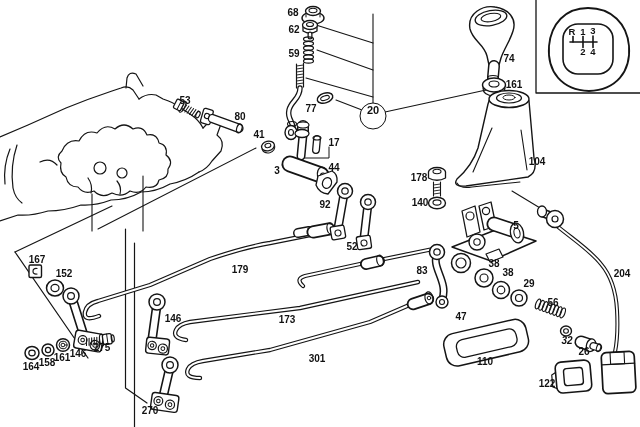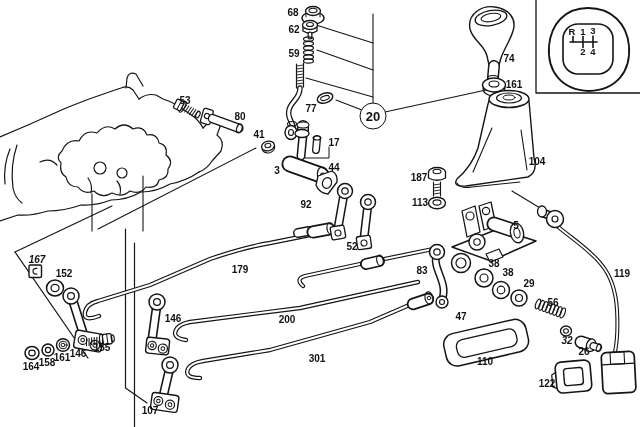--- a/index.html
+++ b/index.html
@@ -4,22 +4,22 @@
 <style>
   html,body{margin:0;padding:0;background:#ffffff;}
   .stage{position:relative;width:640px;height:427px;background:#fff;overflow:hidden;
          font-family:"Liberation Sans",sans-serif;color:#151515;}
   .stage svg{position:absolute;left:0;top:0;}
   #labels-layer,#pattern-layer{position:absolute;left:0;top:0;width:640px;height:427px;pointer-events:none;}
   .plabel{position:absolute;transform:translate(-50%,-50%);font-size:10px;font-weight:bold;
           color:#111;white-space:nowrap;letter-spacing:0px;}
   .pletter{position:absolute;transform:translate(-50%,-50%);font-size:9.5px;font-weight:bold;color:#111;}
   .callout{position:absolute;width:25px;height:25px;border:1.6px solid #111;border-radius:50%;
-           background:#fff;display:flex;align-items:center;justify-content:center;
-           font-size:13px;font-weight:bold;color:#111;transform:translate(-50%,-50%);}
+           background:#fff;display:flex;align-items:flex-start;justify-content:center;
+           font-size:11px;font-weight:bold;color:#111;transform:translate(-50%,-50%);}
 </style>
 </head>
 <body>
 
 <div class="stage" id="stage" style="background: rgb(255, 255, 255); color: rgb(21, 21, 21);">
 
 <svg width="640" height="427" viewBox="0 0 640 427" fill="none" stroke="currentColor" stroke-width="1.3" stroke-linejoin="round" stroke-linecap="round">
 
   <g>
     <path d="M 536,0 L 536,93 L 640,93"></path>
@@ -391,48 +391,48 @@
       <span class="plabel" style="left: 311px; top: 108px; color: rgb(17, 17, 17);">77</span>
       <span class="plabel" style="left: 509px; top: 58px; color: rgb(17, 17, 17);">74</span>
       <span class="plabel" style="left: 514px; top: 84px; color: rgb(17, 17, 17);">161</span>
       <span class="plabel" style="left: 537px; top: 143px; color: rgb(17, 17, 17); margin-top: 18px;">104</span>
       <span class="plabel" style="left: 185px; top: 100px; color: rgb(17, 17, 17);">53</span>
       <span class="plabel" style="left: 240px; top: 116px; color: rgb(17, 17, 17);">80</span>
       <span class="plabel" style="left: 259px; top: 134px; color: rgb(17, 17, 17);">41</span>
       <span class="plabel" style="left: 334px; top: 142px; color: rgb(17, 17, 17);">17</span>
       <span class="plabel" style="left: 277px; top: 170px; color: rgb(17, 17, 17);">3</span>
       <span class="plabel" style="left: 334px; top: 167px; color: rgb(17, 17, 17);">44</span>
-      <span class="plabel" style="left: 306px; top: 204px; color: rgb(17, 17, 17); text-align: center;">92</span>
+      <span class="plabel" style="left: 325px; top: 204px; color: rgb(17, 17, 17); text-align: center;">92</span>
       <span class="plabel" style="left: 352px; top: 246px; color: rgb(17, 17, 17);">52</span>
-      <span class="plabel" style="left: 419px; top: 177px; color: rgb(17, 17, 17);">187</span>
-      <span class="plabel" style="left: 420px; top: 202px; color: rgb(17, 17, 17);">113</span>
+      <span class="plabel" style="left: 419px; top: 177px; color: rgb(17, 17, 17);">178</span>
+      <span class="plabel" style="left: 420px; top: 202px; color: rgb(17, 17, 17);">140</span>
       <span class="plabel" style="left: 516px; top: 225px; color: rgb(17, 17, 17);">5</span>
-      <span class="plabel" style="left: 622px; top: 273px; color: rgb(17, 17, 17);">119</span>
+      <span class="plabel" style="left: 622px; top: 273px; color: rgb(17, 17, 17);">204</span>
       <span class="plabel" style="left: 422px; top: 270px; color: rgb(17, 17, 17);">83</span>
       <span class="plabel" style="left: 461px; top: 276px; color: rgb(17, 17, 17); margin-top: 40px;">47</span>
       <span class="plabel" style="left: 494px; top: 263px; color: rgb(17, 17, 17);">38</span>
       <span class="plabel" style="left: 508px; top: 272px; color: rgb(17, 17, 17);">38</span>
       <span class="plabel" style="left: 529px; top: 283px; color: rgb(17, 17, 17);">29</span>
       <span class="plabel" style="left: 553px; top: 302px; color: rgb(17, 17, 17);">56</span>
       <span class="plabel" style="left: 567px; top: 340px; color: rgb(17, 17, 17); font-style: italic;">32</span>
       <span class="plabel" style="left: 584px; top: 351px; color: rgb(17, 17, 17);">26</span>
       <span class="plabel" style="left: 485px; top: 361px; color: rgb(17, 17, 17);">110</span>
       <span class="plabel" style="left: 547px; top: 383px; color: rgb(17, 17, 17);">122</span>
       <span class="plabel" style="left: 240px; top: 269px; color: rgb(17, 17, 17);">179</span>
-      <span class="plabel" style="left: 287px; top: 319px; color: rgb(17, 17, 17);">200</span>
+      <span class="plabel" style="left: 287px; top: 319px; color: rgb(17, 17, 17);">173</span>
       <span class="plabel" style="left: 317px; top: 358px; color: rgb(17, 17, 17);">301</span>
-      <span class="plabel" style="left: 37px; top: 259px; color: rgb(17, 17, 17); font-style: italic;">167</span>
+      <span class="plabel" style="left: 37px; top: 259px; color: rgb(17, 17, 17);">167</span>
       <span class="plabel" style="left: 64px; top: 273px; color: rgb(17, 17, 17);">152</span>
       <span class="plabel" style="left: 78px; top: 353px; color: rgb(17, 17, 17);">146</span>
-      <span class="plabel" style="left: 102px; top: 347px; color: rgb(17, 17, 17);">155</span>
+      <span class="plabel" style="left: 102px; top: 347px; color: rgb(17, 17, 17);">275</span>
       <span class="plabel" style="left: 31px; top: 366px; color: rgb(17, 17, 17);">164</span>
       <span class="plabel" style="left: 47px; top: 362px; color: rgb(17, 17, 17);">158</span>
       <span class="plabel" style="left: 62px; top: 357px; color: rgb(17, 17, 17);">161</span>
       <span class="plabel" style="left: 173px; top: 318px; color: rgb(17, 17, 17);">146</span>
-      <span class="plabel" style="left: 150px; top: 410px; color: rgb(17, 17, 17);">107</span>
+      <span class="plabel" style="left: 150px; top: 410px; color: rgb(17, 17, 17);">270</span>
     </div>
 
 <div class="callout" id="callout-20" style="left: 373px; top: 116px;">
   <span>20</span>
 </div>
 
 <div id="pattern-layer">
       <span class="pletter" style="left: 572px; top: 31px; color: rgb(17, 17, 17);">R</span>
       <span class="pletter" style="left: 583px; top: 31px; color: rgb(17, 17, 17);">1</span>
       <span class="pletter" style="left: 593px; top: 30px; color: rgb(17, 17, 17);">3</span>

